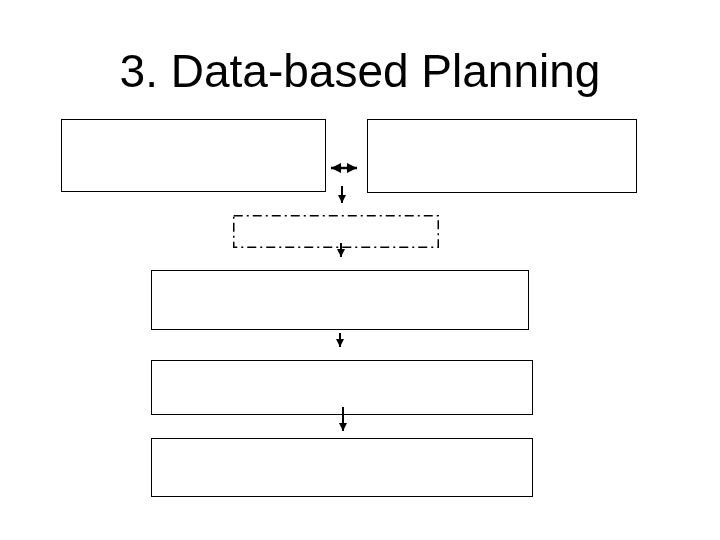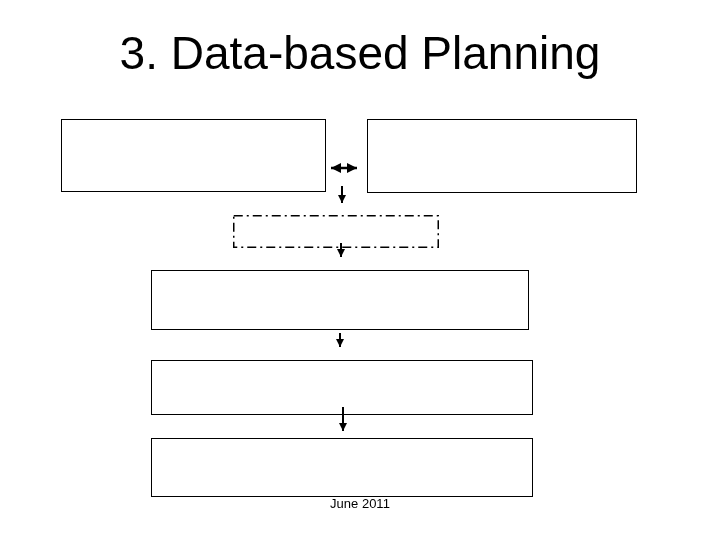--- a/index.html
+++ b/index.html
@@ -11,21 +11,21 @@
     position: relative;
     width: 720px;
     height: 540px;
     background: #ffffff;
     overflow: hidden;
     font-family: "Liberation Sans", sans-serif;
     color: #000000;
   }
   .slide-title {
     position: absolute;
-    top: 28px;
+    top: 46px;
     left: 0;
     width: 720px;
     text-align: center;
     font-size: 46px;
     font-weight: 400;
     line-height: 1.1;
     letter-spacing: 0px;
     color: #000000;
     white-space: nowrap;
   }
@@ -89,15 +89,14 @@
 
     <line x1="342" y1="186" x2="342" y2="203" stroke="#000000" stroke-width="2" marker-end="url(#ah)"></line>
 
     <line x1="341" y1="243" x2="341" y2="257" stroke="#000000" stroke-width="2" marker-end="url(#ah)"></line>
 
     <line x1="340" y1="333" x2="340" y2="347" stroke="#000000" stroke-width="2" marker-end="url(#ah)"></line>
 
     <line x1="343" y1="407" x2="343" y2="431" stroke="#000000" stroke-width="2" marker-end="url(#ah)"></line>
   </svg>
 
-  <div class="slide-footer">June 2011</div>
 
 </div>
 
 </body></html>

